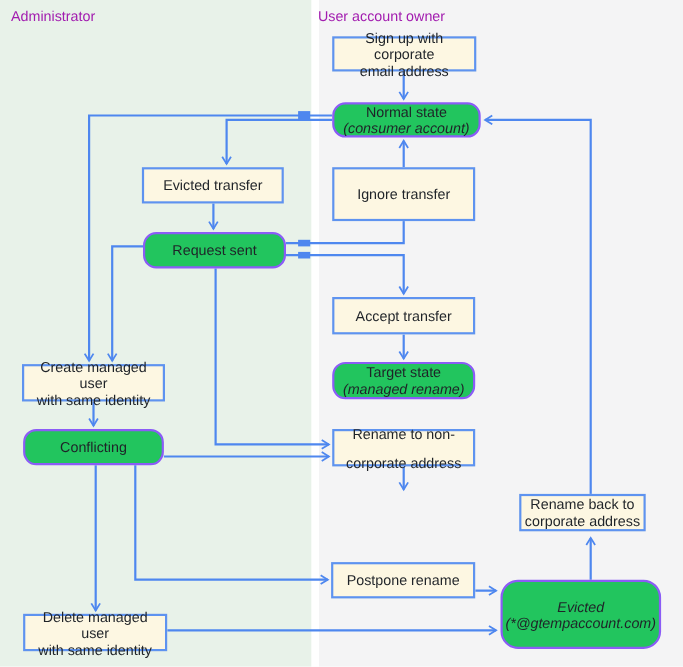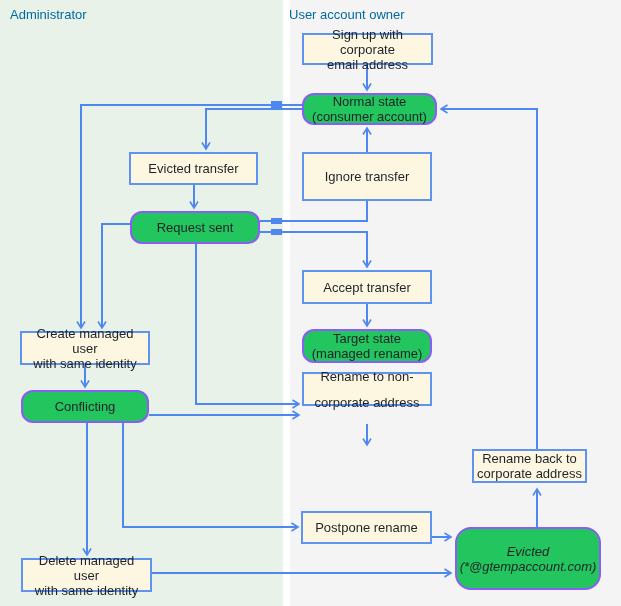--- a/index.html
+++ b/index.html
@@ -1,28 +1,28 @@
 <!DOCTYPE html>
 <html><head>
 <meta charset="utf-8">
 <style>
   html,body{margin:0;padding:0;background:#ffffff;}
   body{width:621px;height:606px;overflow:hidden;position:relative;
        font-family:"Liberation Sans", sans-serif;}
   #canvas{position:absolute;left:0;top:0;width:621px;height:606px;}
   .lane{position:absolute;top:0;height:606px;}
-  .lane-title{position:absolute;top:7px;font-size:13px;color:#0369a1;white-space:nowrap;}
+  .lane-title{position:absolute;top:7px;font-size:13px;color:#a21caf;white-space:nowrap;}
   #edges{position:absolute;left:0;top:0;width:621px;height:606px;}
   .node{position:absolute;box-sizing:border-box;display:flex;flex-direction:column;
         align-items:center;justify-content:center;text-align:center;
         font-size:13px;line-height:15px;color:#1f2328;padding:1px 2px;}
   .proc{background:#fdf7e2;border:2px solid #5e93f0;}
   .state{background:#22c55e;border:2px solid #8b5cf6;border-radius:12px;text-align:right;}
   .big{border-radius:16px;font-style:italic;}
-  .italic{}
+  .italic{font-style:italic;}
 </style>
 </head>
 <body>
 
 <div id="canvas">
 
   <div class="lane" style="left:0;width:283px;background:#e8f2e9;"></div>
   <div class="lane" style="left:290px;width:331px;background:#f4f4f5;"></div>
   <div class="lane-title" style="left:10px;">Administrator</div>
   <div class="lane-title" style="left:289px;">User account owner</div>
@@ -94,21 +94,21 @@
 
   <div class="node proc" style="left:20px;top:331px;width:130px;height:34px;">
     <span>Create managed user</span>
     <span>with same identity</span>
   </div>
 
   <div class="node state" style="left:21px;top:390px;width:128px;height:33px;">
     <span>Conflicting</span>
   </div>
 
-  <div class="node proc" style="left:302px;top:372px;width:130px;height:34px;gap:11px;">
+  <div class="node proc" style="left:302px;top:390px;width:130px;height:34px;gap:11px;">
     <span>Rename to non-</span>
     <span>corporate address</span>
   </div>
 
 
   <div class="node proc" style="left:301px;top:511px;width:131px;height:33px;">
     <span>Postpone rename</span>
   </div>
 
   <div class="node proc" style="left:472px;top:449px;width:115px;height:34px;">

